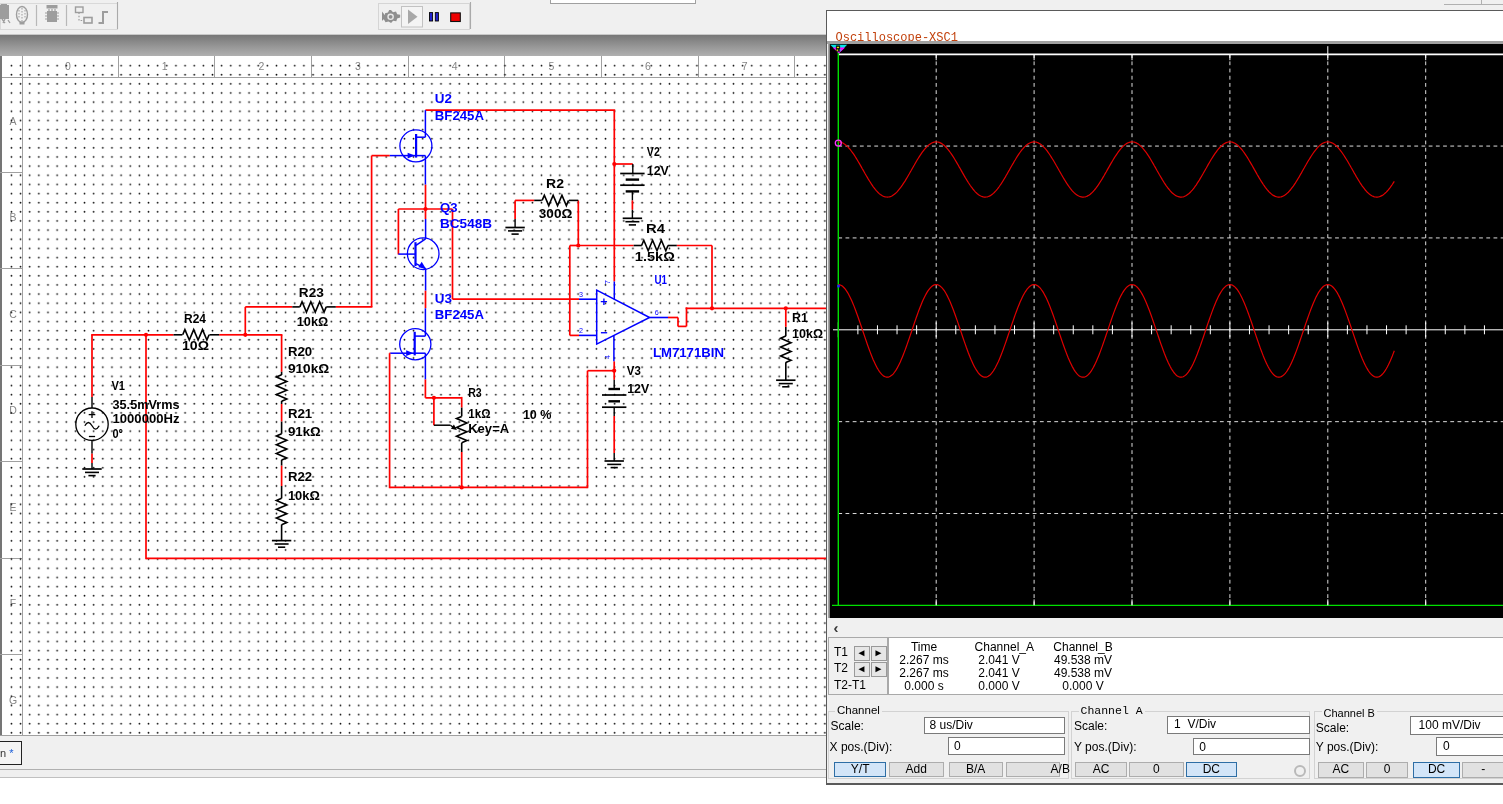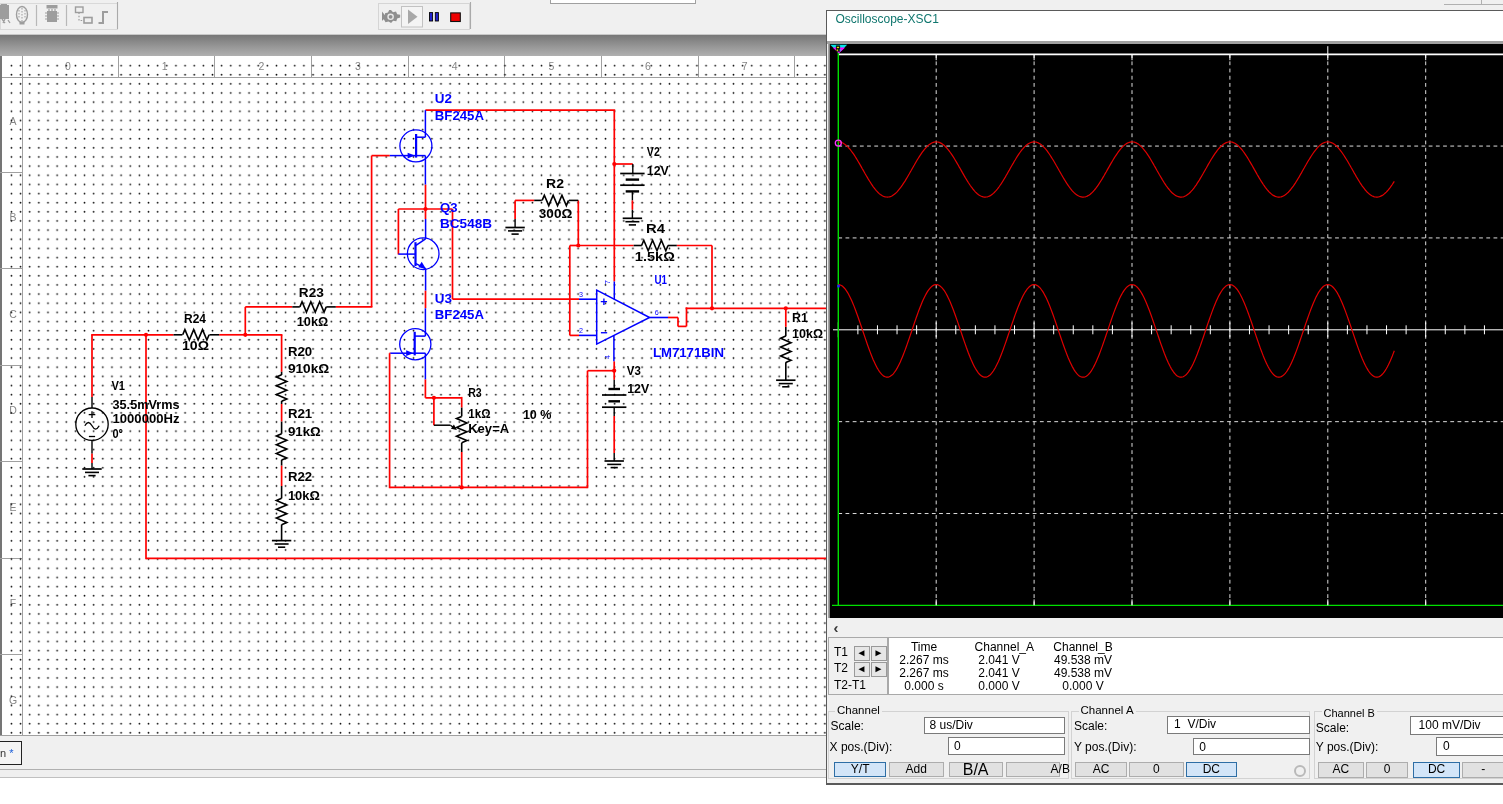--- a/index.html
+++ b/index.html
@@ -322,21 +322,21 @@
   <div class="abs" style="left:0;top:741px;width:21px;height:23px;background:#f4f4f4;border:1px solid #222;border-left:none;border-bottom:none;font-size:11px;color:#333;line-height:22px;">n<span style="color:#1a5dd8"> *</span></div>
   <div class="abs" style="left:0;top:764px;width:22px;height:1px;background:#222;"></div>
   <div class="abs" style="left:0;top:768.5px;width:830px;height:1px;background:#b0b0b0;"></div>
   <div class="abs" style="left:0;top:769.5px;width:830px;height:7px;background:#efefef;"></div>
   <div class="abs" style="left:0;top:776.5px;width:830px;height:1px;background:#c0c0c0;"></div>
   <div class="abs" style="left:0;top:777.5px;width:830px;height:27px;background:#ffffff;"></div>
 
   <div class="abs" id="scope" style="left:826px;top:10px;width:677px;height:775px;background:#f0f0f0;border:1px solid #5a5a5a;border-right:none;box-sizing:border-box;">
 
     <div class="abs" style="left:0;top:0;width:676px;height:30px;background:#ffffff;"></div>
-    <div class="abs" style="left:8.5px;top:1px;font-size:12px;color:#0f766e;">Oscilloscope-XSC1</div>
+    <div class="abs" style="left:8.5px;top:20px;font-size:12px;color:#c2410c;font-family:Liberation Mono, monospace;">Oscilloscope-XSC1</div>
 
     <div class="abs" style="left:0;top:30px;width:676px;height:3px;background:#a0a0a0;"></div>
     <div class="abs" id="screen" style="left:3px;top:33px;width:674px;height:574px;background:#000;"></div>
     <div class="abs" style="left:0.5px;top:33px;width:1px;height:574px;background:#a2a2a2;"></div>
     <div class="abs" style="left:1.5px;top:33px;width:1.5px;height:574px;background:#828282;"></div>
 
     <div class="abs" style="left:0;top:607px;width:676px;height:19px;background:#f0f0f0;"></div>
     <div class="abs" style="left:6.5px;top:608px;font-size:15px;font-weight:bold;color:#3a3a3a;">‹</div>
 
     <div class="abs" style="left:1px;top:626px;width:60px;height:58px;background:#f0f0f0;border:1px solid #a9a9a9;box-sizing:border-box;"></div>
@@ -359,29 +359,29 @@
     <div class="abs" style="left:218px;top:628.5px;width:76px;text-align:center;font-size:12px;color:#000;">Channel_B</div>
     <div class="abs" style="left:218px;top:642.2px;width:76px;text-align:center;font-size:12px;color:#000;">49.538 mV</div>
     <div class="abs" style="left:218px;top:655.0px;width:76px;text-align:center;font-size:12px;color:#000;">49.538 mV</div>
     <div class="abs" style="left:218px;top:667.8px;width:76px;text-align:center;font-size:12px;color:#000;">0.000 V</div>
 
     <div class="abs" id="controls" style="left:0;top:0;width:677px;height:0;">
 <div class="abs" style="left:0.8px;top:699.5px;width:241.2px;height:68.5px;border:1px solid #d2d2d2;box-sizing:border-box;"></div>
 <div class="abs" style="left:244.2px;top:699.5px;width:239.3px;height:68.5px;border:1px solid #d2d2d2;box-sizing:border-box;"></div>
 <div class="abs" style="left:487.0px;top:699.5px;width:191.0px;height:68.5px;border:1px solid #d2d2d2;box-sizing:border-box;"></div>
 <div class="abs" style="left:8.0px;top:692.9px;font-size:11.5px;color:#000;white-space:nowrap;"><span style="background:#f0f0f0;padding:0 2px;">Channel</span></div>
-<div class="abs" style="left:251.5px;top:692.6px;font-size:11.5px;color:#000;white-space:nowrap;"><span style="background:#f0f0f0;padding:0 2px;">Channel A</span></div>
+<div class="abs" style="left:251.5px;top:692.6px;font-size:11.5px;color:#000;white-space:nowrap;"><span style="background:#f0f0f0;padding:0 2px;font-family:Liberation Mono, monospace;">Channel A</span></div>
 <div class="abs" style="left:494.5px;top:696px;font-size:11px;color:#000;white-space:nowrap;"><span style="background:#f0f0f0;padding:0 2px;">Channel B</span></div>
 <div class="abs" style="left:3.6px;top:708.4px;font-size:12px;color:#000;white-space:nowrap;">Scale:</div>
 <div class="abs" style="left:96.5px;top:705.9px;width:141.3px;height:17.3px;background:#fff;border:1px solid #7a7a7a;box-sizing:border-box;font-size:12px;color:#000;padding-left:5px;line-height:15px;">8 us/Div</div>
 <div class="abs" style="left:2.6px;top:728.6px;font-size:12px;color:#000;white-space:nowrap;">X pos.(Div):</div>
 <div class="abs" style="left:121.1px;top:726.3px;width:116.7px;height:17.9px;background:#fff;border:1px solid #7a7a7a;box-sizing:border-box;font-size:12px;color:#000;padding-left:5px;line-height:16px;">0</div>
 <div class="abs" style="left:7.2px;top:750.5px;width:52.0px;height:15.2px;background:#d3e5f8;border:1.5px solid #2e6ea5;box-sizing:border-box;text-align:center;font-size:12px;color:#000;line-height:13px;">Y/T</div>
 <div class="abs" style="left:61.9px;top:750.5px;width:54.7px;height:15.2px;background:#e1e1e1;border:1px solid #adadad;box-sizing:border-box;text-align:center;font-size:12px;color:#000;line-height:13px;">Add</div>
-<div class="abs" style="left:121.5px;top:750.5px;width:54.3px;height:15.2px;background:#e1e1e1;border:1px solid #adadad;box-sizing:border-box;text-align:center;font-size:16px;color:#000;line-height:13px;">B/A</div>
+<div class="abs" style="left:121.5px;top:750.5px;width:54.3px;height:15.2px;background:#e1e1e1;border:1px solid #adadad;box-sizing:border-box;text-align:center;font-size:12px;color:#000;line-height:13px;">B/A</div>
 <div class="abs" style="left:178.6px;top:750.5px;width:54.7px;height:15.2px;background:#e1e1e1;border:1px solid #adadad;box-sizing:border-box;text-align:center;font-size:12px;color:#000;line-height:13px;padding-left:44px;">A/B</div>
 <div class="abs" style="left:247.0px;top:708.1px;font-size:12px;color:#000;white-space:nowrap;">Scale:</div>
 <div class="abs" style="left:340.1px;top:705.4px;width:143.4px;height:17.7px;background:#fff;border:1px solid #7a7a7a;box-sizing:border-box;font-size:12px;color:#000;padding-left:6px;line-height:15px;">1&nbsp; V/Div</div>
 <div class="abs" style="left:247.0px;top:728.6px;font-size:12px;color:#000;white-space:nowrap;">Y pos.(Div):</div>
 <div class="abs" style="left:366.2px;top:726.8px;width:117.3px;height:17.7px;background:#fff;border:1px solid #7a7a7a;box-sizing:border-box;font-size:12px;color:#000;padding-left:5px;line-height:16px;">0</div>
 <div class="abs" style="left:247.9px;top:750.5px;width:52.2px;height:15.2px;background:#e1e1e1;border:1px solid #adadad;box-sizing:border-box;text-align:center;font-size:12px;color:#000;line-height:13px;">AC</div>
 <div class="abs" style="left:301.9px;top:750.5px;width:55.0px;height:15.2px;background:#e1e1e1;border:1px solid #adadad;box-sizing:border-box;text-align:center;font-size:12px;color:#000;line-height:13px;">0</div>
 <div class="abs" style="left:358.7px;top:750.5px;width:51.3px;height:15.2px;background:#d3e5f8;border:1.5px solid #2e6ea5;box-sizing:border-box;text-align:center;font-size:12px;color:#000;line-height:13px;">DC</div>
 <div class="abs" style="left:466.8px;top:753.9px;width:8.4px;height:8.4px;border-radius:50%;border:2px solid #b9b9b9;background:#f0f0f0;"></div>
 <div class="abs" style="left:488.8px;top:709.6px;font-size:12px;color:#000;white-space:nowrap;">Scale:</div>

